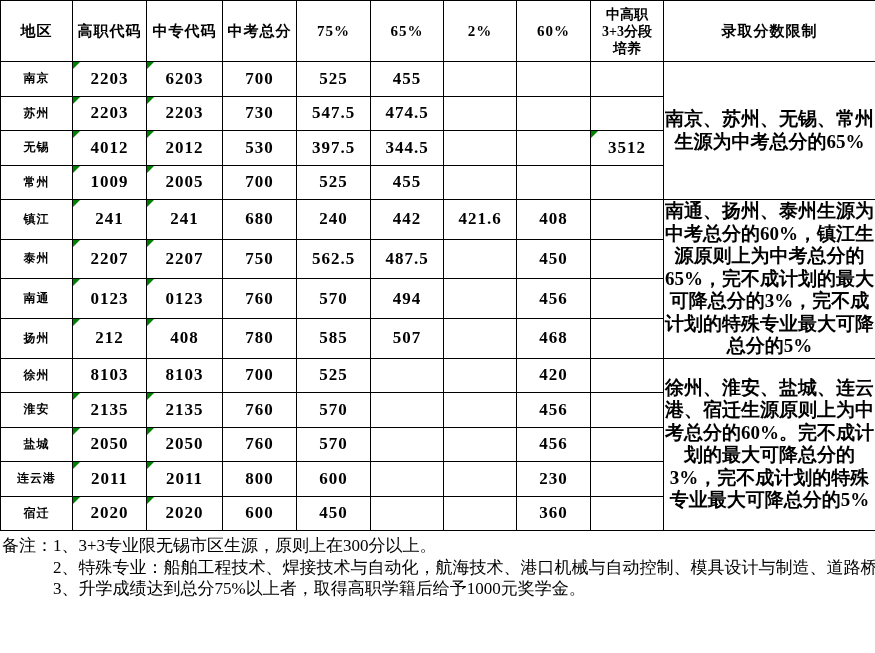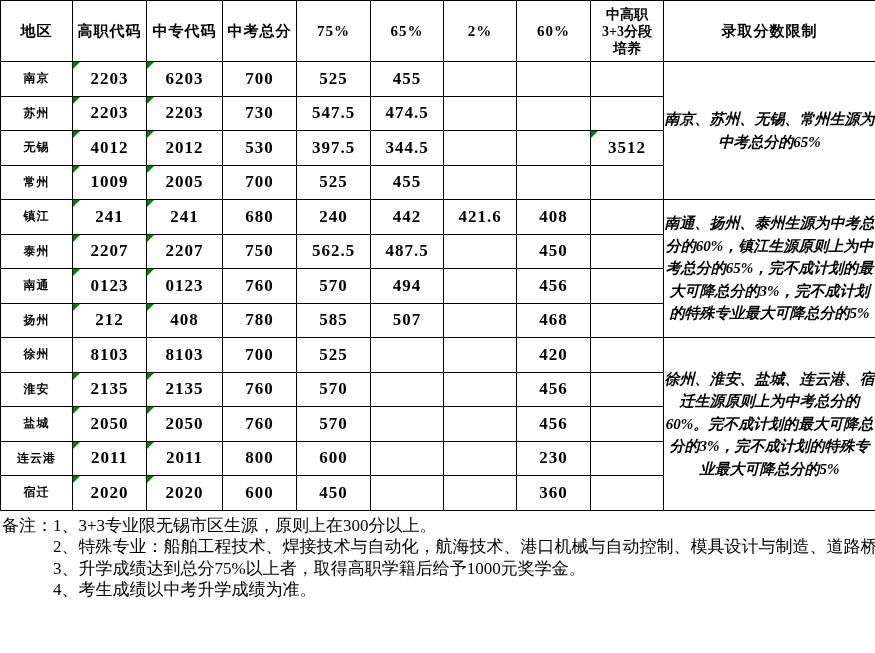--- a/index.html
+++ b/index.html
@@ -36,25 +36,24 @@
     overflow: hidden;
   }
   table.grid thead tr { height: 61px; }
   table.grid tbody tr { height: 34.5px; }
   th.hdr { font-size: 15px; letter-spacing: 1px; }
   th.hdr-multi { white-space: pre-line; font-size: 14px; line-height: 17px; letter-spacing: 0; border-radius: 16px; }
   td.region { font-size: 12px; letter-spacing: 1px; }
   td.val { font-size: 17px; letter-spacing: 1px; }
   td.limit {
     text-align: left;
-    font-size: 15px;
+    font-size: 19px;
     line-height: 22.5px;
     padding: 0 2px;
     letter-spacing: 0;
-    font-style: italic;
   }
   .tri {
     position: absolute;
     top: 0;
     left: 0;
     width: 0;
     height: 0;
     border-top: 7px solid #008000;
     border-right: 7px solid transparent;
   }
@@ -248,15 +247,14 @@
           <td class="val">360</td>
           <td class="val"></td>
         </tr>
       </tbody>
   </table>
 
   <div class="notes">
     <div class="note-line"><span>备注：</span><span>1、3+3专业限无锡市区生源，原则上在300分以上。</span></div>
     <div class="note-line note-indent">2、特殊专业：船舶工程技术、焊接技术与自动化，航海技术、港口机械与自动控制、模具设计与制造、道路桥梁工程技术。</div>
     <div class="note-line note-indent">3、升学成绩达到总分75%以上者，取得高职学籍后给予1000元奖学金。</div>
-    <div class="note-line note-indent">4、考生成绩以中考升学成绩为准。</div>
   </div>
 </div>
 
 </body></html>

